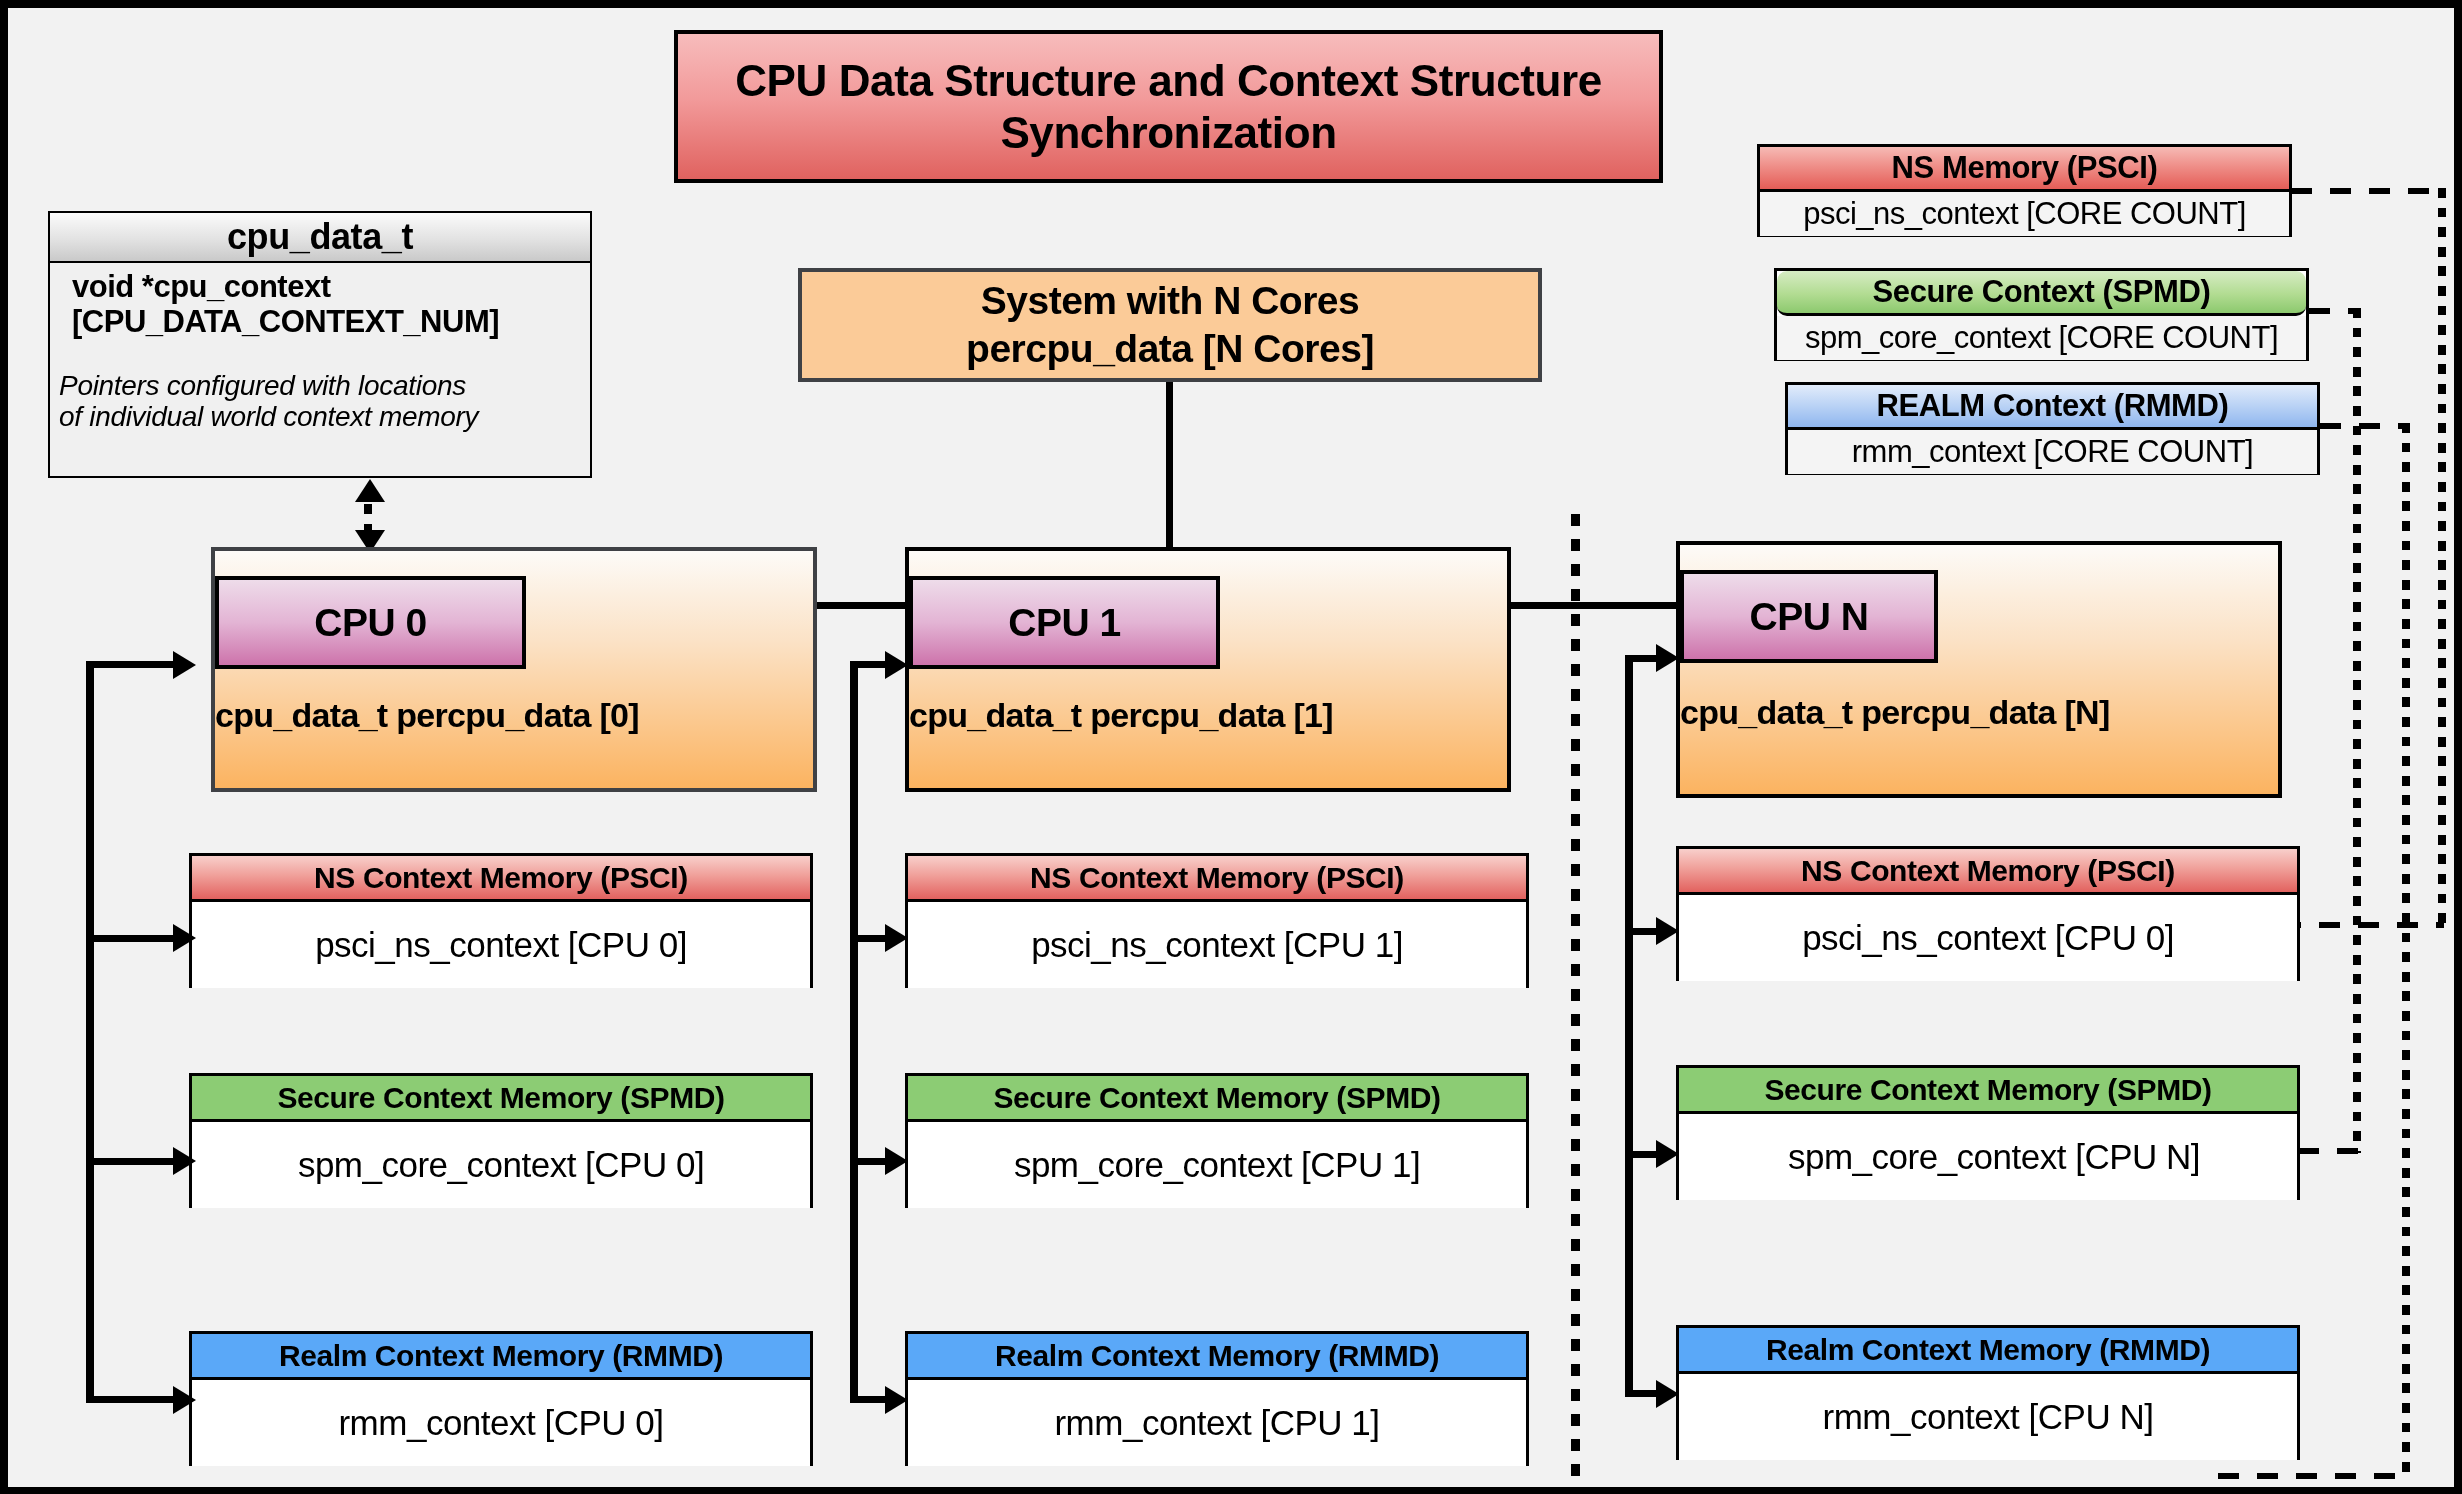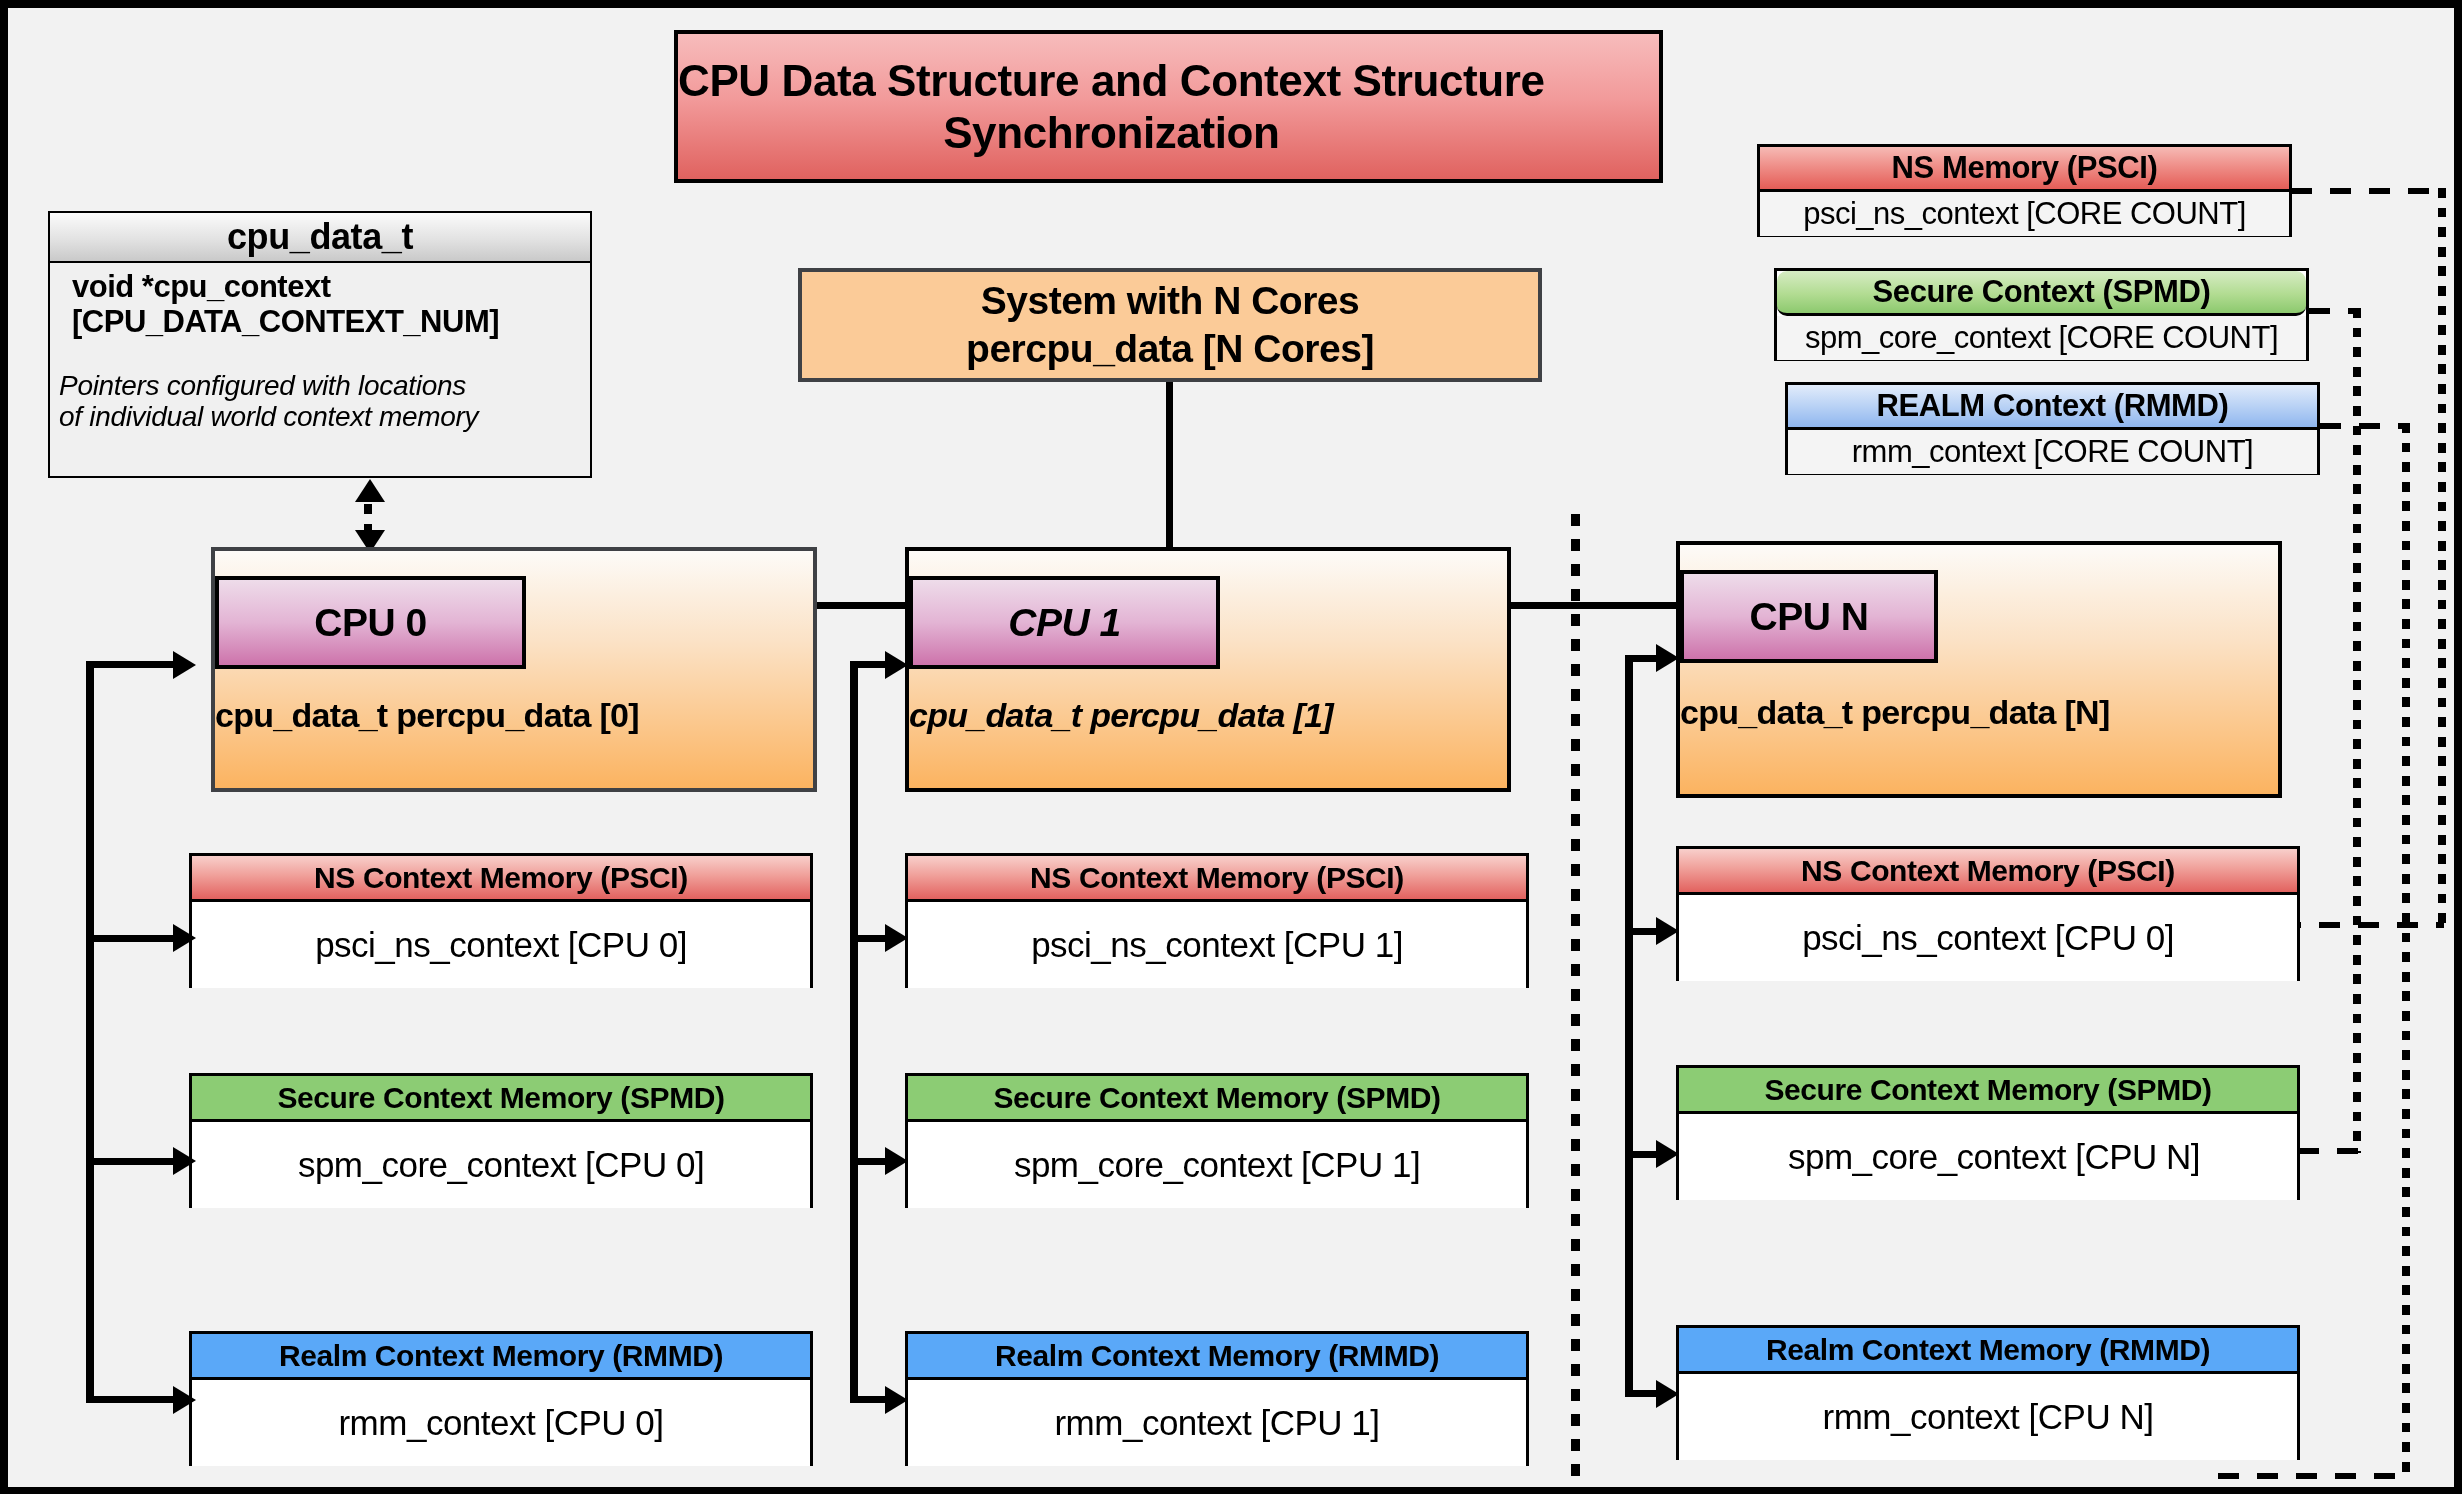--- a/index.html
+++ b/index.html
@@ -13,21 +13,21 @@
     box-sizing:border-box;
     overflow:hidden;
   }
 
   .abs{position:absolute;box-sizing:border-box;}
 
   
   .titlebox{
     background:linear-gradient(to bottom,#f7bcbc 0%,#f29a9a 45%,#e0625f 100%);
     border:4.5px solid #000;
-    display:flex;align-items:center;
+    display:flex;align-items:center;justify-content:center;
     text-align:center;
     font-weight:bold;
     color:#000;
     line-height:1.18;
     letter-spacing:-0.4px;
   }
 
   
   .uml{border:2.7px solid #000;background:#f0f0f0;}
   .uml-head{
@@ -206,21 +206,21 @@
   <div class="abs ln" style="left:78px;top:653px;width:8px;height:742px;"></div>
   <div class="abs ln" style="left:78px;top:653px;width:98px;height:7.1px;"></div>
   <div class="abs arrow-r" style="left:165px;top:643px;"></div>
   <div class="abs ln" style="left:78px;top:927px;width:98px;height:7.1px;"></div>
   <div class="abs arrow-r" style="left:165px;top:916px;"></div>
   <div class="abs ln" style="left:78px;top:1150px;width:98px;height:7.1px;"></div>
   <div class="abs arrow-r" style="left:165px;top:1139px;"></div>
   <div class="abs ln" style="left:78px;top:1388px;width:98px;height:7.1px;"></div>
   <div class="abs arrow-r" style="left:165px;top:1378px;"></div>
 
-  <div class="abs cpucard black" style="left:897px;top:539px;width:606px;height:245px;font-style:italic;">
+  <div class="abs cpucard black" style="left:897px;top:539px;width:606px;height:245px;">
     <div class="cpuchip" style="margin-top:25px;width:303px;height:85px;font-size:39px;">CPU 1</div>
     <div class="cpulabel" style="margin-top:27px;font-size:34px;">cpu_data_t percpu_data [1]</div>
   </div>
 
   <div class="abs membox" style="left:897px;top:845px;width:624px;height:135px;">
     <div class="mhead red" style="height:43px;font-size:30px;">NS Context Memory (PSCI)</div>
     <div class="mbody" style="height:86px;font-size:35px;">psci_ns_context [CPU 1]</div>
   </div>
 
   <div class="abs membox" style="left:897px;top:1065px;width:624px;height:135px;">

